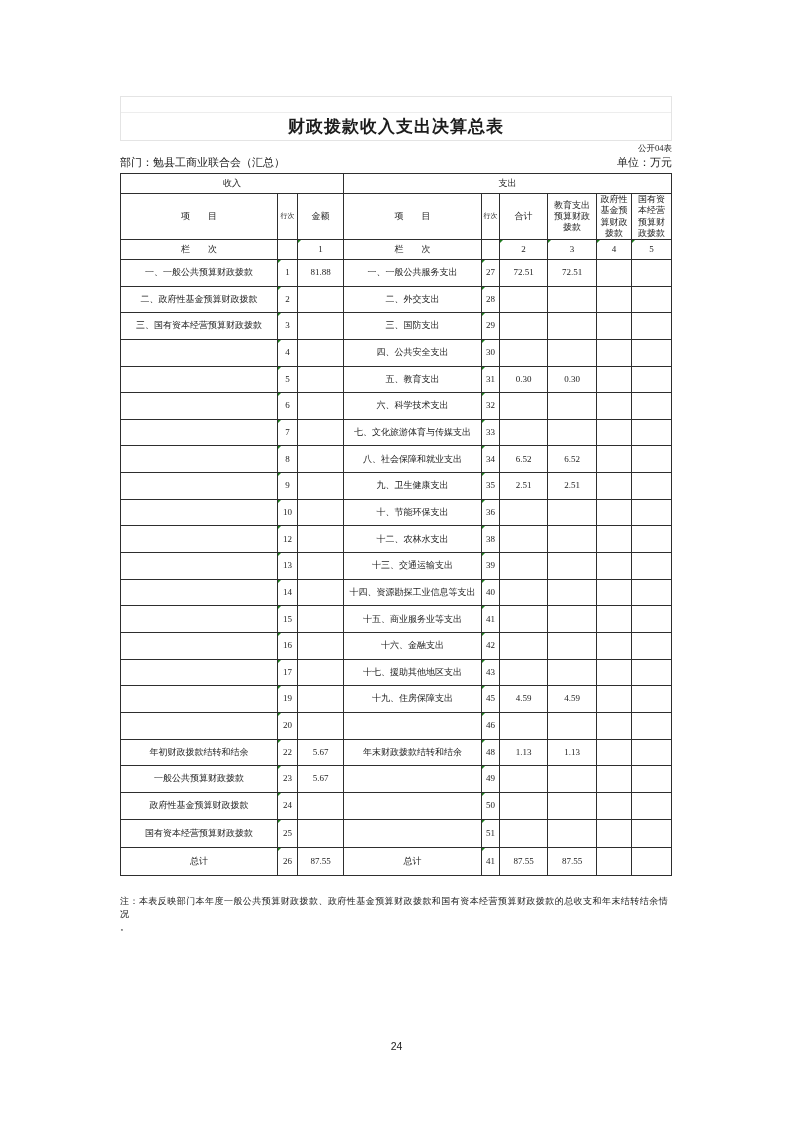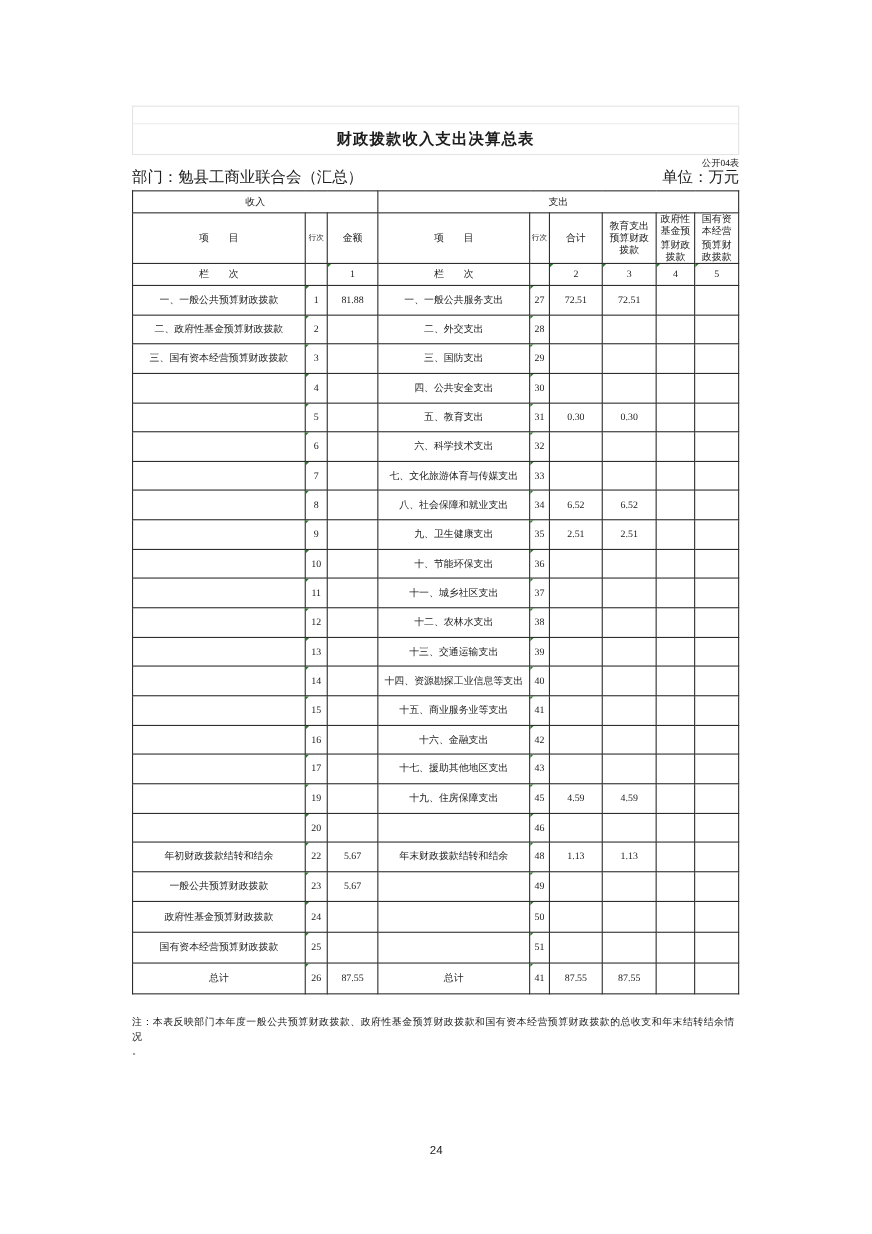--- a/index.html
+++ b/index.html
@@ -6,23 +6,23 @@
   body{
     width:793px;height:1122px;background:#ffffff;position:relative;
     font-family:"Liberation Serif","DejaVu Serif",serif;
     color:#1c1c1c;-webkit-font-smoothing:antialiased;
   }
   .sheet{position:absolute;left:120px;top:96px;width:552px;}
   
   .title-box{border:1px solid #e4e4e4;background:#fff;}
   .title-box .strip-empty{height:15px;border-bottom:1px solid #ededed;}
   .title-box .strip-title{height:27px;display:flex;align-items:center;justify-content:center;}
-  .doc-title{font-size:14px;font-weight:bold;letter-spacing:1px;}
+  .doc-title{font-size:17px;font-weight:bold;letter-spacing:1px;}
   .meta-code{text-align:right;font-size:8.5px;margin-top:2px;height:11px;line-height:11px;}
-  .meta-row{display:flex;justify-content:space-between;align-items:flex-end;font-size:14px;height:16px;margin-bottom:3px;}
+  .meta-row{display:flex;justify-content:space-between;align-items:flex-end;font-size:11px;height:16px;margin-bottom:3px;}
   table.fiscal{border-collapse:collapse;table-layout:fixed;width:551px;border:1.5px solid #2e2e2e;}
   table.fiscal td,table.fiscal th{
     border:1px solid #2e2e2e;padding:0;vertical-align:middle;
     font-weight:normal;font-size:9px;overflow:hidden;position:relative;
     text-align:center;line-height:1.25;
   }
   thead tr.h1{height:20px;}
   thead tr.h2{height:46px;}
   thead tr.h2 th{font-size:9px;white-space:pre-line;}
   thead tr.h2 th.th-line{font-size:7px;}
@@ -218,31 +218,20 @@
           <td class="cell-num"></td>
           <td class="cell-item">十、节能环保支出</td>
           <td class="cell-line gm">36</td>
           <td class="cell-num"></td>
           <td class="cell-num"></td>
           <td class="cell-num"></td>
           <td class="cell-num"></td>
         </tr>
         <tr>
           <td class="cell-item"></td>
-          <td class="cell-line gm">11</td>
-          <td class="cell-num"></td>
-          <td class="cell-item">十一、城乡社区支出</td>
-          <td class="cell-line gm">37</td>
-          <td class="cell-num"></td>
-          <td class="cell-num"></td>
-          <td class="cell-num"></td>
-          <td class="cell-num"></td>
-        </tr>
-        <tr>
-          <td class="cell-item"></td>
           <td class="cell-line gm">12</td>
           <td class="cell-num"></td>
           <td class="cell-item">十二、农林水支出</td>
           <td class="cell-line gm">38</td>
           <td class="cell-num"></td>
           <td class="cell-num"></td>
           <td class="cell-num"></td>
           <td class="cell-num"></td>
         </tr>
         <tr>

